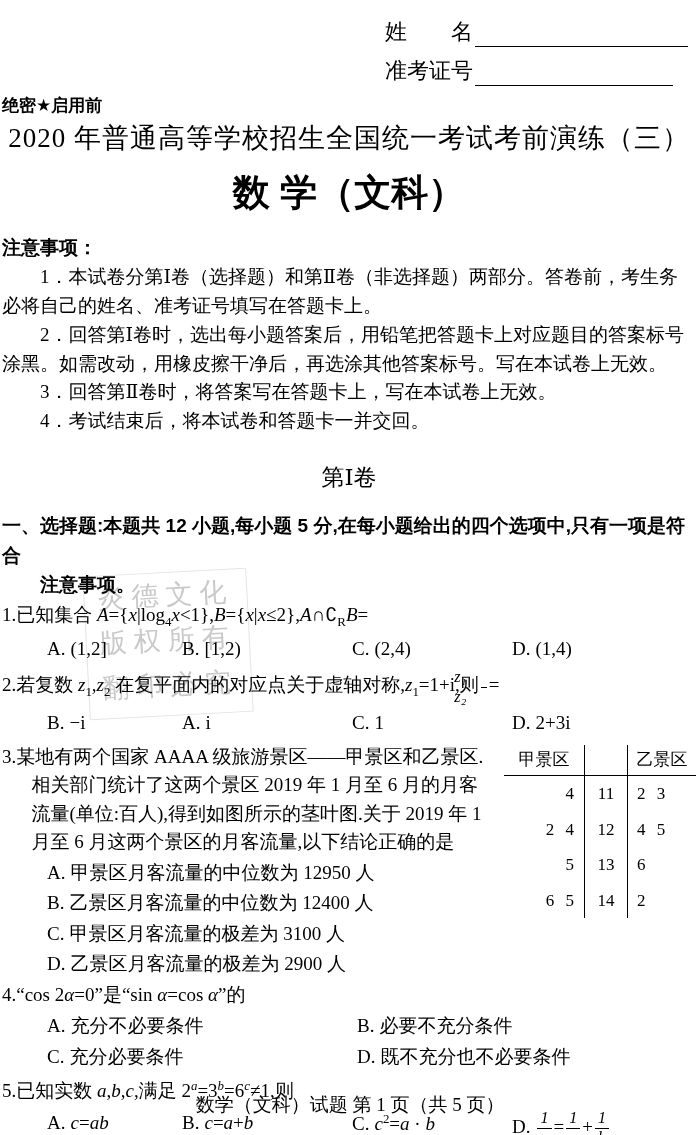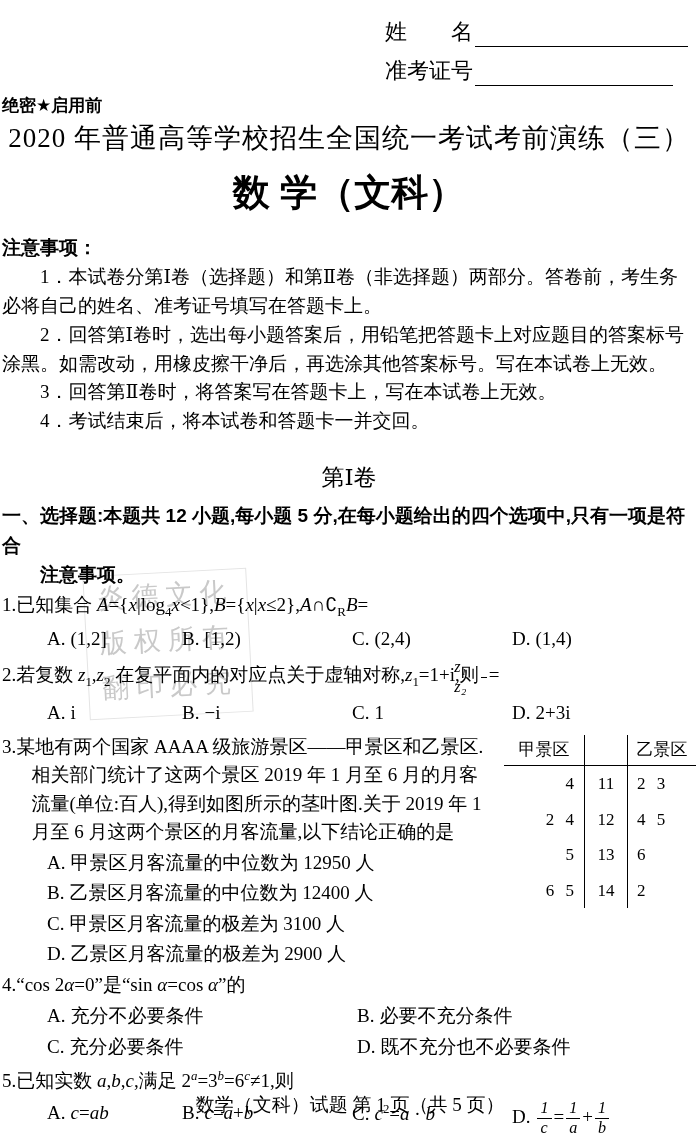--- a/index.html
+++ b/index.html
@@ -17,21 +17,21 @@
   .secrecy{font-family:"Liberation Sans","DejaVu Sans",sans-serif;font-weight:bold;
            font-size:17px;margin-top:8px;}
   .exam-title{text-align:center;font-size:27px;margin-top:3px;letter-spacing:1px;}
   .subject-title{text-align:center;font-size:37px;font-weight:bold;
                  font-family:"Liberation Sans","DejaVu Sans",sans-serif;margin-top:12px;}
 
   .notice{margin-top:16px;font-size:19px;line-height:1.52;}
   .notice-title{font-family:"Liberation Sans","DejaVu Sans",sans-serif;font-weight:bold;}
   .notice-item{margin:0;text-indent:2em;}
 
-  .part-title{text-align:center;font-size:23px;margin-top:26px;margin-bottom:8px;}
+  .part-title{text-align:center;font-size:23px;margin-top:26px;margin-bottom:18px;}
 
   .section-heading{font-family:"Liberation Sans","DejaVu Sans",sans-serif;font-weight:bold;
                    font-size:19px;line-height:1.55;margin-bottom:2px;}
   .indent2{margin-left:2em;}
 
   .question{font-size:19px;line-height:1.5;}
   .q-stem{padding-left:1.55em;text-indent:-1.55em;}
   .question i{font-style:italic;}
   sub,sup{font-size:68%;}
 
@@ -116,22 +116,22 @@
         <div class="opt"><span class="ol">D.</span><span>(1,4)</span></div>
       </div>
     </div>
 
     <div class="question">
       <div class="q-stem">2.若复数 <i>z</i><sub>1</sub>,<i>z</i><sub>2</sub> 在复平面内的对应点关于虚轴对称,<i>z</i><sub>1</sub>=1+i,则<span class="frac" style="font-style: italic;">
             <span class="num">z₁</span>
             <span class="den">z₂</span>
           </span>=</div>
       <div class="opts grid4">
+        <div class="opt"><span class="ol">B.</span><span>−i</span></div>
         <div class="opt"><span class="ol">A.</span><span>i</span></div>
-        <div class="opt"><span class="ol">B.</span><span>−i</span></div>
         <div class="opt"><span class="ol">C.</span><span>1</span></div>
         <div class="opt"><span class="ol">D.</span><span>2+3i</span></div>
       </div>
     </div>
 
     <div class="question q3-block">
       <div class="sl-table">
         <div class="sl-row sl-head">
           <span class="sl-left">甲景区</span>
           <span class="sl-stem"></span>

